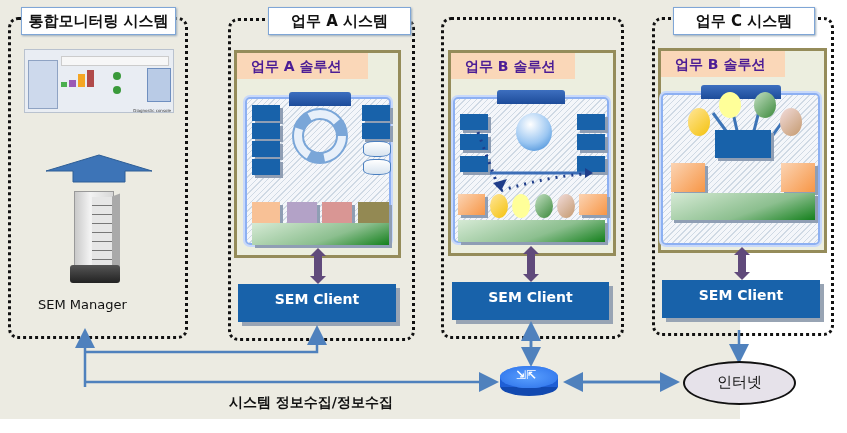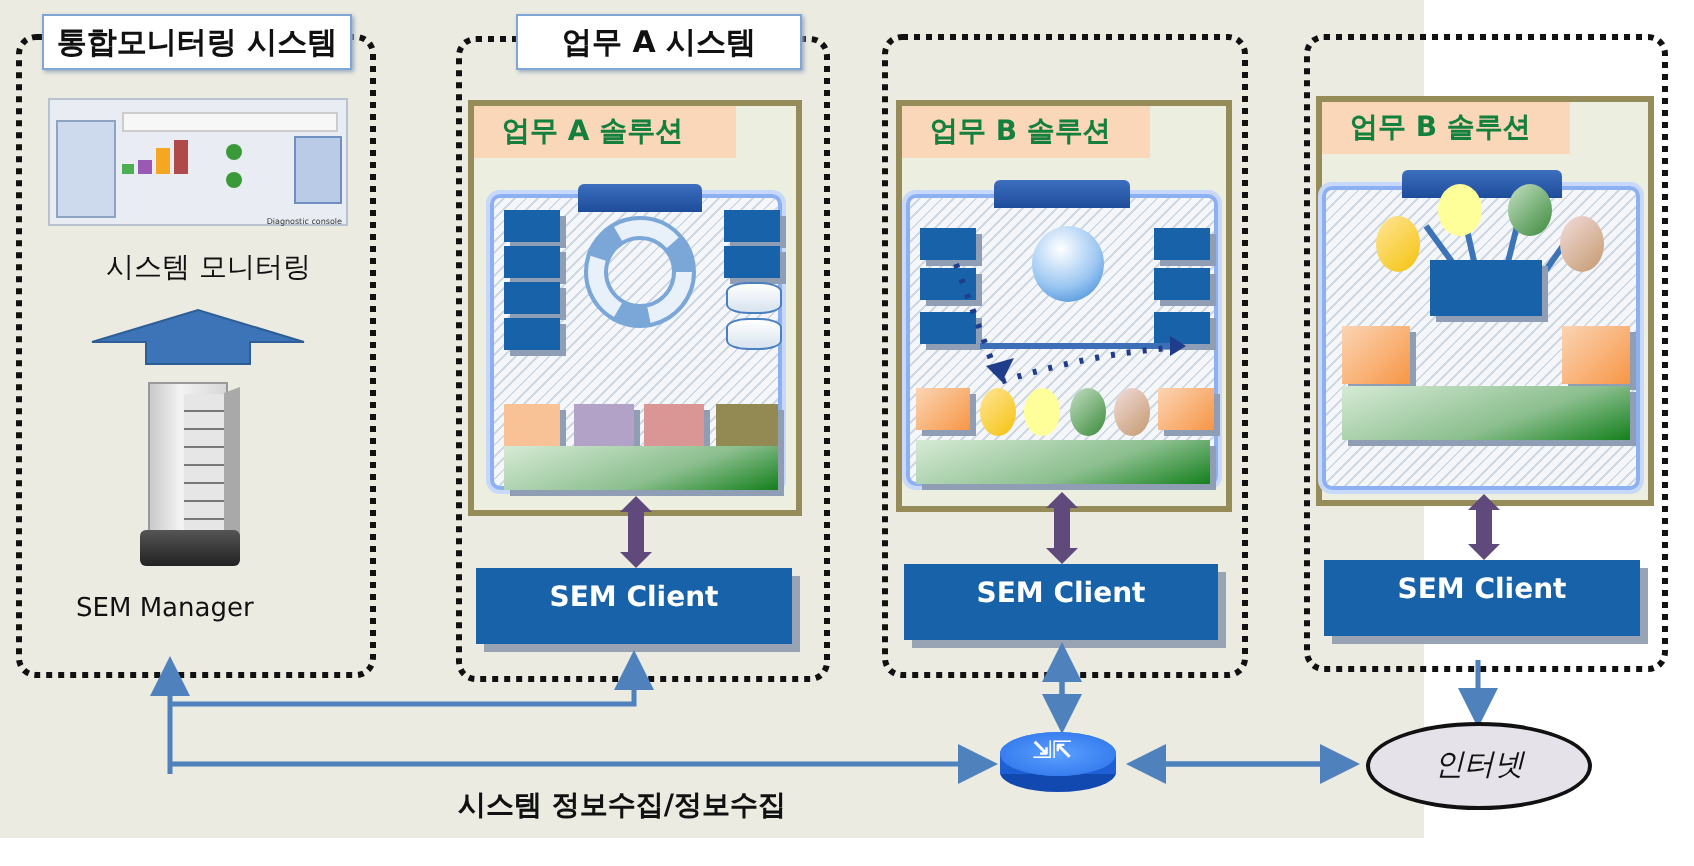--- a/index.html
+++ b/index.html
@@ -1,21 +1,21 @@
 <!DOCTYPE html>
 <html><head>
 <meta charset="utf-8">
 <style>
   html,body{margin:0;padding:0;}
   body{width:847px;height:433px;background:#fff;position:relative;overflow:hidden;font-family:"DejaVu Sans",sans-serif;}
-  .canvas{position:absolute;left:0;top:0;width:712px;height:419px;background:#ecebe2;}
+  .canvas{position:absolute;left:0;top:0;width:712px;height:419px;background:#ecebe2;padding-left:28px;}
   .dotted{position:absolute;border:3px dotted #111;border-radius:10px;box-sizing:border-box;}
   .titlebox{position:absolute;background:#fff;border:1px solid #7fa6d6;box-shadow:1px 1px 2px #9ab;text-align:center;font-weight:bold;font-size:15px;line-height:26px;color:#111;box-sizing:border-box;}
   .solution{position:absolute;border:3px solid #958c5a;background:#eceedf;box-sizing:border-box;}
-  .sol-label{position:absolute;left:0;top:0;background:#fad7b8;font-weight:bold;font-size:14px;line-height:26px;padding:0 14px;color:#15803d;}
+  .sol-label{position:absolute;left:0;top:0;background:#fad7b8;font-weight:bold;font-size:14px;line-height:26px;padding:0 14px;color:#4c1d95;}
   .panel{position:absolute;border:2px solid #8db0f2;border-radius:5px;box-sizing:border-box;
     background:repeating-linear-gradient(135deg,#f4f6fa 0 3px,#cfd9e4 3px 4px);box-shadow:0 0 0 2px #c7d8fb;}
   .tab{position:absolute;height:14px;background:linear-gradient(#3d6fbf,#1d4c9a);border-radius:3px 3px 0 0;}
   .blk{position:absolute;width:28px;height:16px;background:#1862aa;box-shadow:3px 3px 0 #8f9eb4;}
   .sq{position:absolute;height:21px;box-shadow:3px 3px 0 #8f9eb4;}
   .base{position:absolute;height:22px;background:linear-gradient(160deg,#d6ead5,#8cbf8f 60%,#14801c);box-shadow:3px 3px 0 #8f9eb4;}
   .client{position:absolute;background:#1862aa;color:#fff;font-weight:bold;font-size:14px;text-align:center;box-shadow:4px 4px 0 #98a4b4;}
   .txt{position:absolute;color:#111;white-space:nowrap;}
   svg{position:absolute;left:0;top:0;}
 </style>
@@ -32,36 +32,35 @@
     <div style="position:absolute;left:36px;top:14px;width:6px;height:16px;background:#4caf50;top:32px;height:5px;"></div>
     <div style="position:absolute;left:44px;top:30px;width:7px;height:7px;background:#9b59b6;"></div>
     <div style="position:absolute;left:53px;top:24px;width:7px;height:13px;background:#f5a623;"></div>
     <div style="position:absolute;left:62px;top:20px;width:7px;height:17px;background:#b04a4a;"></div>
     <div style="position:absolute;left:88px;top:22px;width:8px;height:8px;border-radius:50%;background:#3a9a3a;"></div>
     <div style="position:absolute;left:88px;top:36px;width:8px;height:8px;border-radius:50%;background:#3a9a3a;"></div>
     <div style="position:absolute;left:122px;top:18px;width:22px;height:32px;background:#b9cbe6;border:1px solid #6f8fbf;"></div>
     <div style="position:absolute;left:36px;top:6px;width:106px;height:8px;background:#f7f7f7;border:1px solid #ccc;"></div>
     <span style="position:absolute;right:2px;bottom:-1px;font-size:4px;color:#333;">Diagnostic console</span>
   </div>
-  <div class="txt" style="left:53px;top:125px;font-size:14px;">시스템 모니터링</div>
 
   <div style="position:absolute;left:74px;top:191px;width:50px;height:95px;">
     <div style="position:absolute;left:0;top:0;width:38px;height:78px;background:linear-gradient(90deg,#c9c9c9,#f3f3f3 40%,#d7d7d7);border:1px solid #999;"></div>
     <div style="position:absolute;left:18px;top:6px;width:20px;height:70px;background:repeating-linear-gradient(#e6e6e6 0 8px,#777 8px 9px);"></div>
     <div style="position:absolute;left:38px;top:4px;width:8px;height:78px;background:#a9a9a9;transform:skewY(-20deg);"></div>
     <div style="position:absolute;left:-4px;top:74px;width:50px;height:18px;background:linear-gradient(#555,#222);border-radius:3px;"></div>
   </div>
 
   <svg width="847" height="433" style="pointer-events:none;">
     <polygon points="46,171 99,155 152,171 125,171 125,182 73,182 73,171" fill="#3d74b7" stroke="#2e5e96" stroke-width="1"></polygon>
   </svg>
   <div class="txt" style="left:38px;top:297px;font-size:13px;">SEM Manager</div>
 
   <div class="dotted" style="left:228px;top:18px;width:187px;height:323px;"></div>
-  <div class="titlebox" style="left:258px;top:7px;width:143px;height:28px;">업무 A 시스템</div>
+  <div class="titlebox" style="left:268px;top:7px;width:143px;height:28px;">업무 A 시스템</div>
   <div class="solution" style="left:234px;top:50px;width:167px;height:208px;">
     <span class="sol-label" style="padding-right:26px;">업무 A 솔루션</span>
   </div>
   <div class="panel" style="left:245px;top:97px;width:146px;height:148px;">
     <div class="tab" style="left:42px;top:-7px;width:62px;"></div>
     <div class="blk" style="left:5px;top:6px;"></div>
       <div class="blk" style="left:5px;top:24px;"></div>
     <div class="blk" style="left:5px;top:42px;"></div>
       <div class="blk" style="left:5px;top:60px;"></div>
     <div class="blk" style="left:115px;top:6px;"></div>
@@ -103,20 +102,21 @@
     <div style="position:absolute;left:35px;top:95px;width:18px;height:24px;border-radius:50%;background:linear-gradient(135deg,#ffe699,#f4c20d);"></div>
     <div style="position:absolute;left:57px;top:95px;width:18px;height:24px;border-radius:50%;background:#ffff99;"></div>
     <div style="position:absolute;left:80px;top:95px;width:18px;height:24px;border-radius:50%;background:linear-gradient(135deg,#c3dfc3,#3c8a3c);"></div>
     <div style="position:absolute;left:102px;top:95px;width:18px;height:24px;border-radius:50%;background:linear-gradient(135deg,#f2dcdb,#c4996e);"></div>
     <div class="sq" style="left:124px;top:95px;width:28px;background:linear-gradient(135deg,#fbd4b4,#f79646);"></div>
     <div class="base" style="left:3px;top:121px;width:147px;"></div>
   </div>
   <div class="client" style="left:452px;top:282px;width:157px;height:38px;line-height:30px;">SEM Client</div>
 
   <div class="dotted" style="left:652px;top:17px;width:182px;height:319px;"></div>
+  <div class="titlebox" style="left:673px;top:7px;width:142px;height:28px;">업무 C 시스템</div>
   <div class="solution" style="left:658px;top:48px;width:169px;height:205px;">
     <span class="sol-label" style="padding-right:20px;">업무 B 솔루션</span>
   </div>
   <div class="panel" style="left:661px;top:93px;width:159px;height:152px;">
     <div class="tab" style="left:38px;top:-10px;width:80px;"></div>
     <svg width="159" height="70" style="left:0;top:0;">
       <line x1="50" y1="18" x2="66" y2="40" stroke="#3d74b7" stroke-width="3"></line>
       <line x1="66" y1="0" x2="75" y2="40" stroke="#3d74b7" stroke-width="3"></line>
       <line x1="100" y1="0" x2="90" y2="40" stroke="#3d74b7" stroke-width="3"></line>
       <line x1="124" y1="20" x2="110" y2="40" stroke="#3d74b7" stroke-width="3"></line>
@@ -159,17 +159,17 @@
 
   <div style="position:absolute;left:500px;top:366px;width:58px;height:32px;">
     <div style="position:absolute;left:0;top:8px;width:58px;height:22px;background:#1249b0;border-radius:50%/45%;"></div>
     <div style="position:absolute;left:0;top:0;width:58px;height:22px;background:radial-gradient(#5aa0ff,#2a6fe8);border-radius:50%;"></div>
     <div style="position:absolute;left:0;top:11px;width:58px;height:10px;background:#1f5fd5;"></div>
     <div style="position:absolute;left:0;top:0;width:58px;height:22px;background:radial-gradient(#5aa0ff,#2a6fe8);border-radius:50%;"></div>
     <span style="position:absolute;left:16px;top:2px;color:#fff;font-size:12px;font-weight:bold;">⇲⇱</span>
   </div>
 
   <div style="position:absolute;left:683px;top:361px;width:113px;height:44px;background:#e6e2ea;border:2px solid #111;border-radius:50%;box-sizing:border-box;">
-    <span style="position:absolute;left:0;right:0;top:10px;text-align:center;font-size:15px;color:#111;font-style:italic;">인터넷</span>
+    <span style="position:absolute;left:0;right:0;top:10px;text-align:center;font-size:15px;color:#111;">인터넷</span>
   </div>
 
   <div class="txt" style="left:229px;top:394px;font-size:14px;font-weight:bold;">시스템 정보수집/정보수집</div>
 </div>
 
 </body></html>

